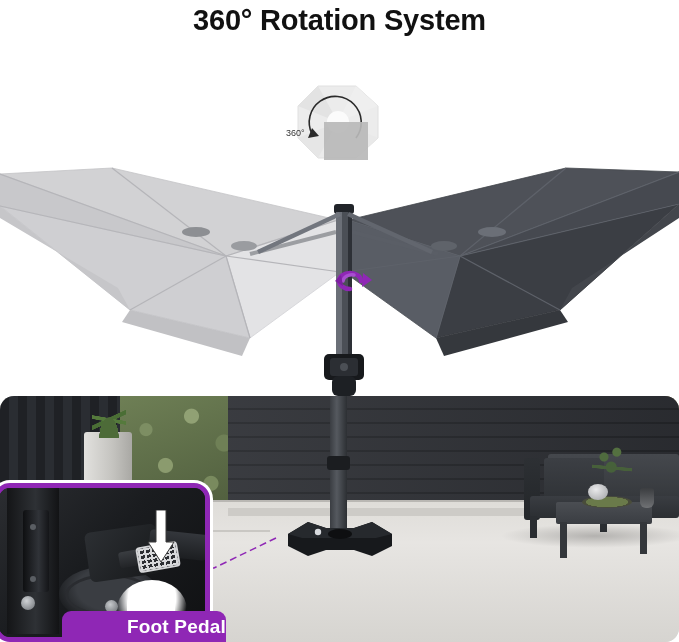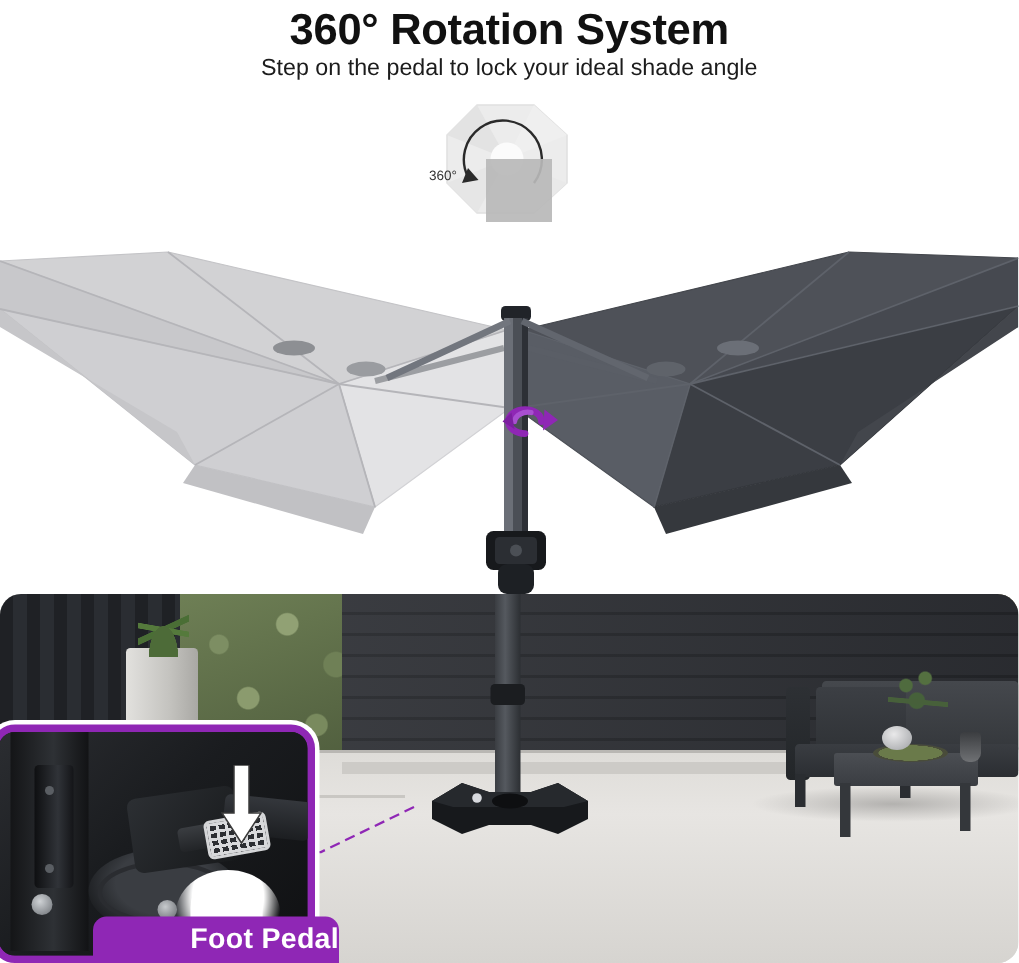--- a/index.html
+++ b/index.html
@@ -12,21 +12,21 @@
     position:absolute; left:0; top:0; width:679px; text-align:center;
     font-size:29px; font-weight:bold; color:#111111; letter-spacing:-0.2px;
     line-height:32px; padding-top:4px;
   }
   #page-subtitle {
     position:absolute; left:0; top:36px; width:679px; text-align:center;
     font-size:15.5px; font-weight:400; color:#1c1c1c; line-height:20px;
   }
 
   
-  #rotation-diagram { position:absolute; left:286px; top:60px; width:110px; height:92px; }
+  #rotation-diagram { position:absolute; left:286px; top:76px; width:110px; height:92px; }
   #rotation-diagram svg { display:block; }
 
   
   #umbrella-stage { position:absolute; left:0; top:160px; width:679px; height:240px; background:#fff; }
   #umbrella-stage svg { display:block; }
 
   
   #pole-rotate-icon { position:absolute; left:331px; top:266px; width:42px; height:30px; }
 
   
@@ -246,21 +246,20 @@
   #foot-pedal-label {
     color:#ffffff; font-size:19px; font-weight:bold; letter-spacing:0.2px;
     line-height:20px;
   }
 </style>
 </head>
 <body>
 
 <div id="header">
   <div id="page-title">360° Rotation System</div>
-  <div id="page-subtitle">Step on the pedal to lock your ideal shade angle</div>
 </div>
 
 <div id="rotation-diagram">
   <svg width="110" height="92" viewBox="0 0 110 92">
 
     <g>
       <polygon points="32,10 70,10 92,30 92,62 70,82 32,82 12,62 12,30" fill="#ececec" stroke="#e0e0e0" stroke-width="1"></polygon>
       <polygon points="32,10 52,46 12,30" fill="#e3e3e3"></polygon>
       <polygon points="70,10 52,46 92,30" fill="#efefef"></polygon>
       <polygon points="32,82 52,46 12,62" fill="#e6e6e6"></polygon>

